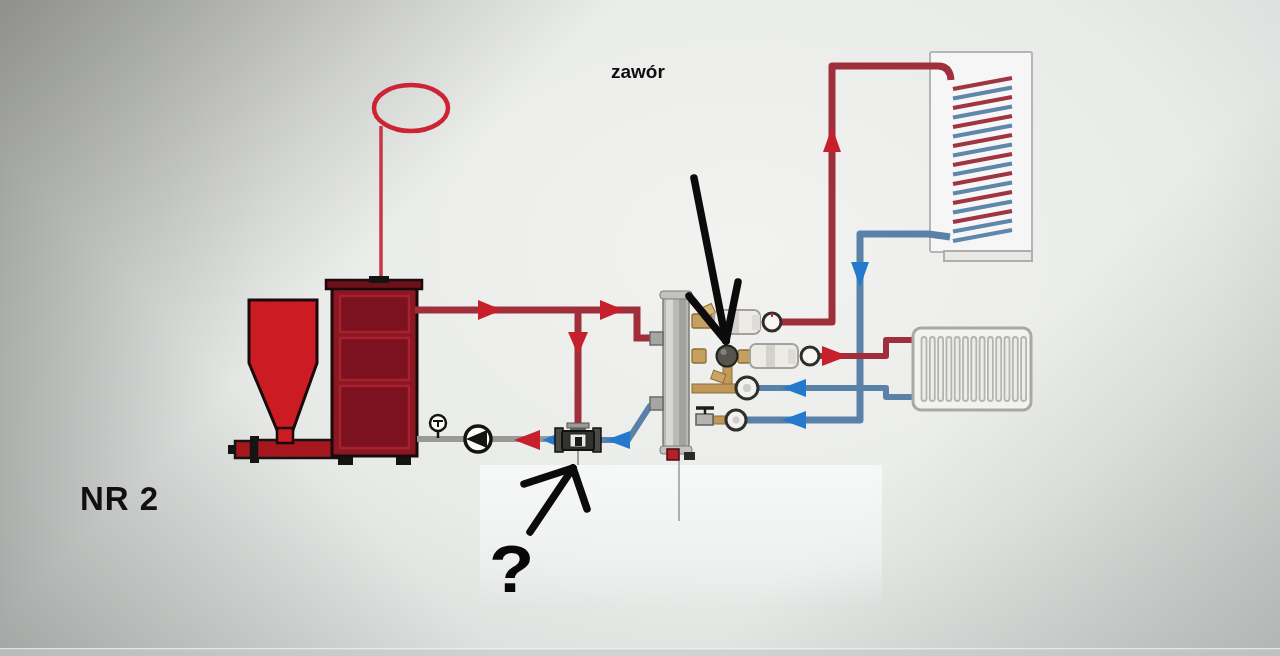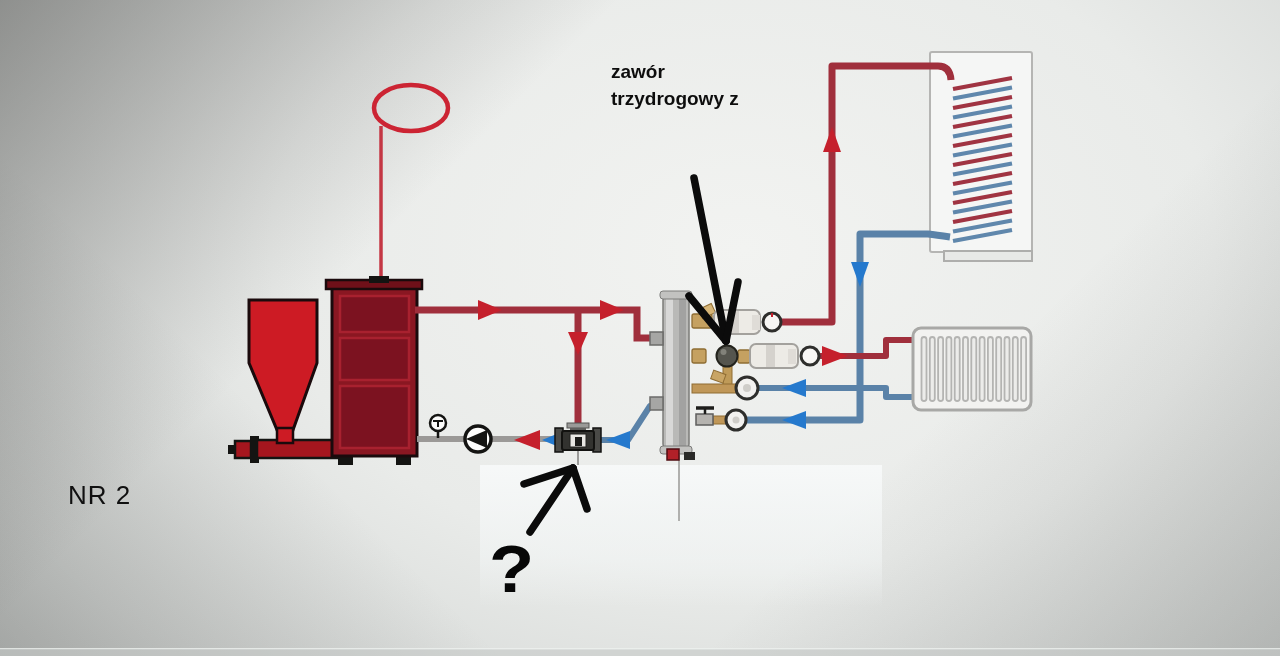--- a/index.html
+++ b/index.html
@@ -15,22 +15,22 @@
       linear-gradient(315deg, rgba(90,92,90,0.28) 0%, rgba(90,92,90,0) 30%),
       radial-gradient(ellipse 1050px 720px at 58% 38%, #f2f3f1 0%, #e9ebe9 45%, #d3d6d4 78%, #bfc3c1 100%);
   }
   .stage svg{position:absolute;left:0;top:0;}
   .note{
     position:absolute;left:563px;top:58px;width:170px;
     font-size:19px;line-height:27px;font-weight:bold;color:#0d0d0d;margin-left:48px;
   }
   .note span{display:block;}
   .nr-label{
-    position:absolute;left:68px;top:480px;
-    font-size:26px;font-weight:normal;color:#101010;letter-spacing:1px;
+    position:absolute;left:80px;top:480px;
+    font-size:33px;font-weight:bold;color:#101010;letter-spacing:1px;
   }
   .qmark{
     position:absolute;left:489px;top:531px;
     font-size:66px;font-weight:bold;color:#070707;
     transform:scaleX(1.12);transform-origin:left top;
   }
 </style>
 </head>
 <body>
 
@@ -234,20 +234,19 @@
 
   <g stroke="#0b0b0b" stroke-width="7.5" stroke-linecap="round" fill="none">
     <path d="M530 532 L573 468"></path>
     <path d="M524 484 L573 468"></path>
     <path d="M587 509 L573 468"></path>
   </g>
 </svg>
 
 <div class="note">
   <span>zawór</span>
-  <span>trzydrogowy z</span>
 </div>
 
 <div class="nr-label">NR 2</div>
 
 <div class="qmark">?</div>
 
 </div>
 
 </body></html>

